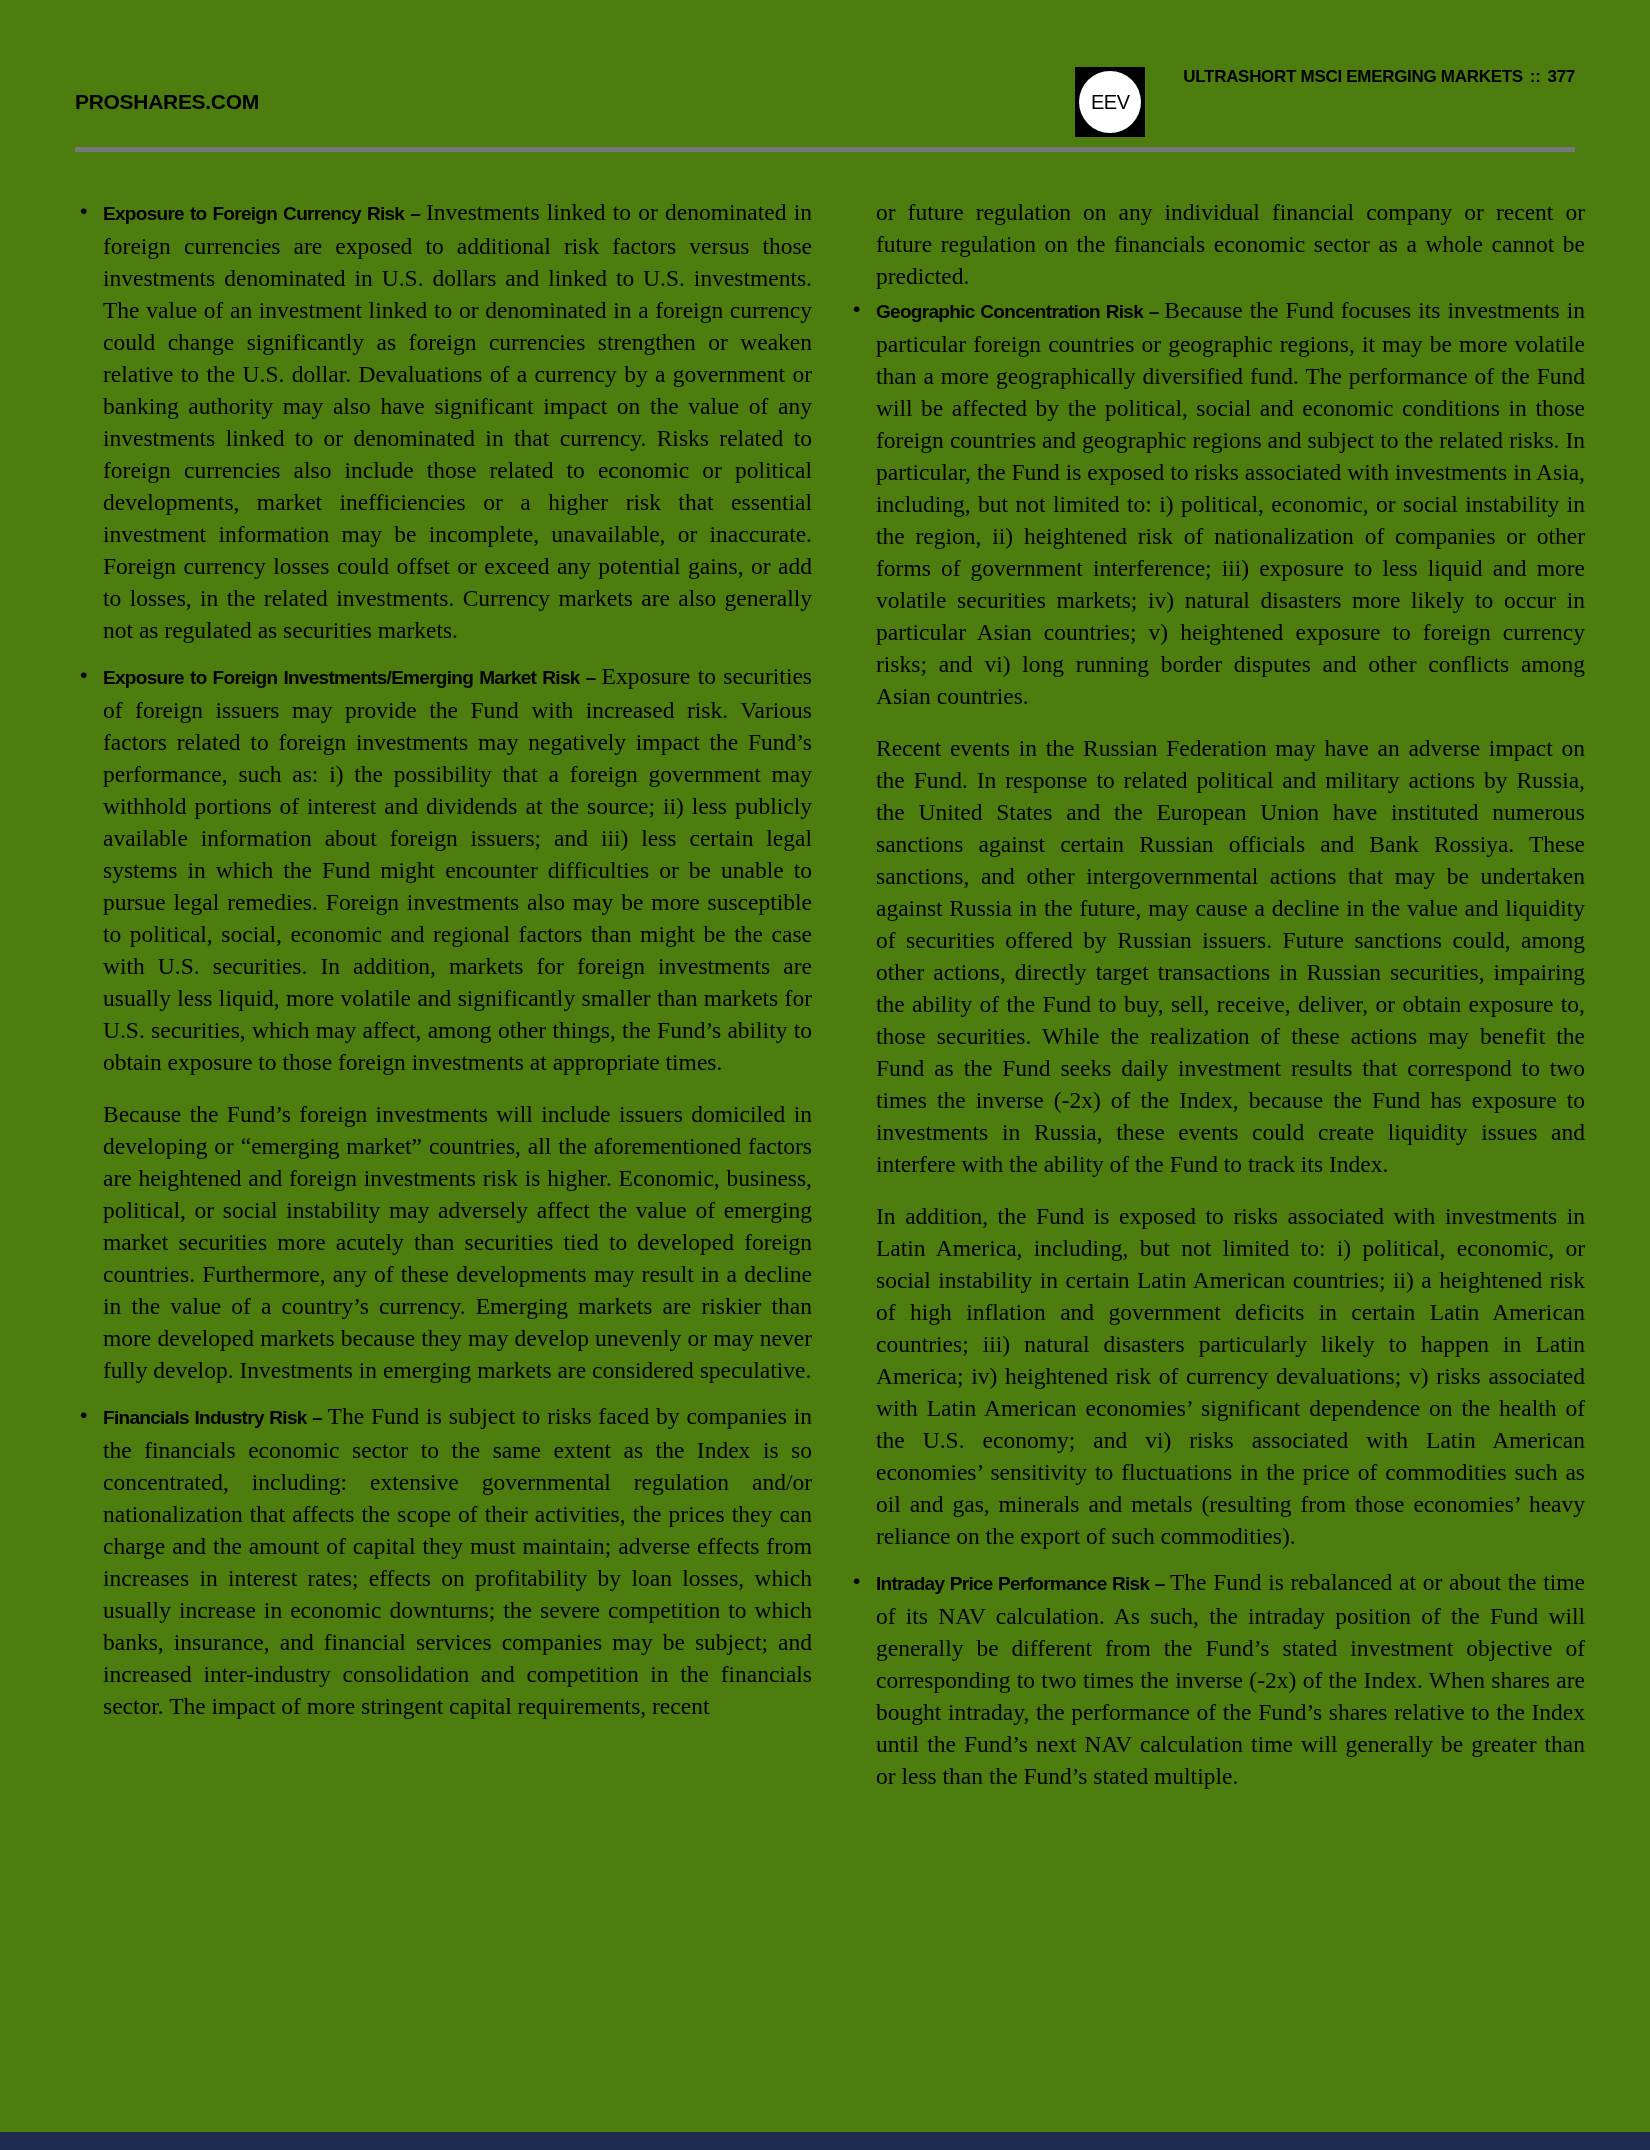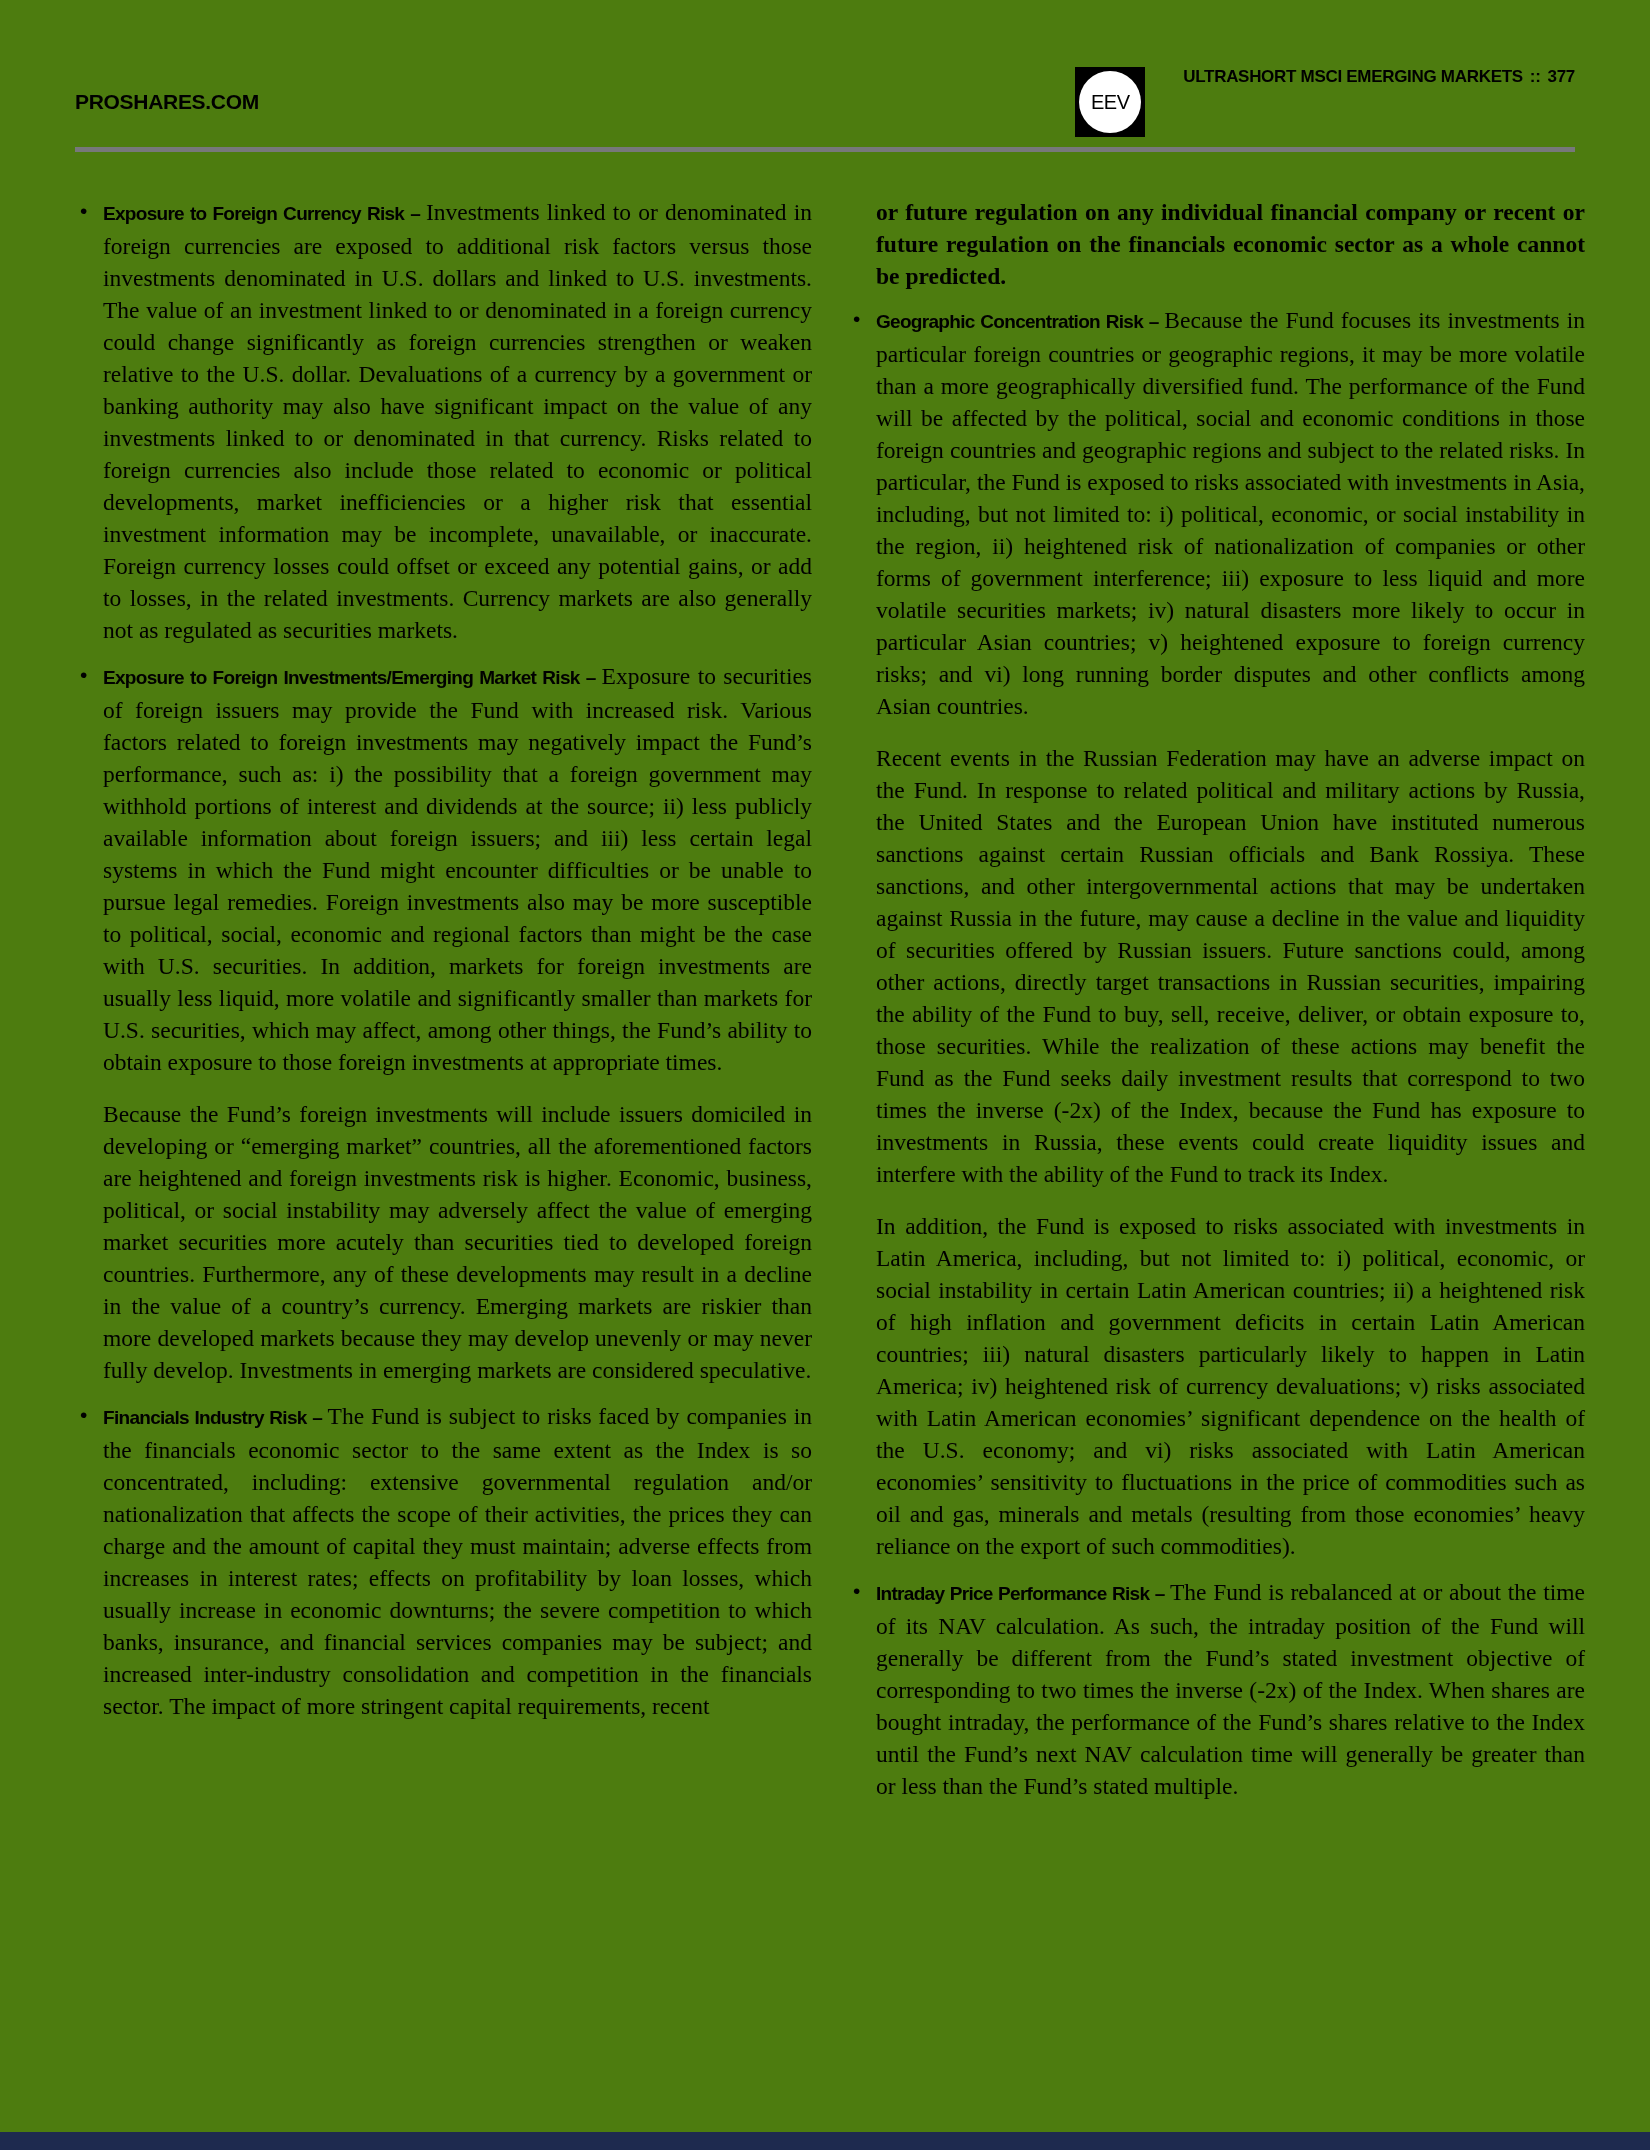--- a/index.html
+++ b/index.html
@@ -79,21 +79,21 @@
 
   .bullet-item { position: relative; padding-left: 28px; margin-bottom: 14px; }
   .bullet-marker {
     position: absolute;
     left: 5px; top: -1px;
     font-size: 21px;
     font-family: "Liberation Sans", sans-serif;
   }
   .para { margin: 0; }
   .para + .para { margin-top: 20px; }
-  .cont-para { padding-left: 28px; margin: 0 0 12px 0; font-weight: bold; }
+  .cont-para { padding-left: 28px; margin: 0 0 2px 0; }
 
   .risk-heading {
     font-family: "Liberation Sans", sans-serif;
     font-weight: 700;
     font-size: 19px;
     letter-spacing: -0.7px;
   }
 
   
   .footer-bar {

